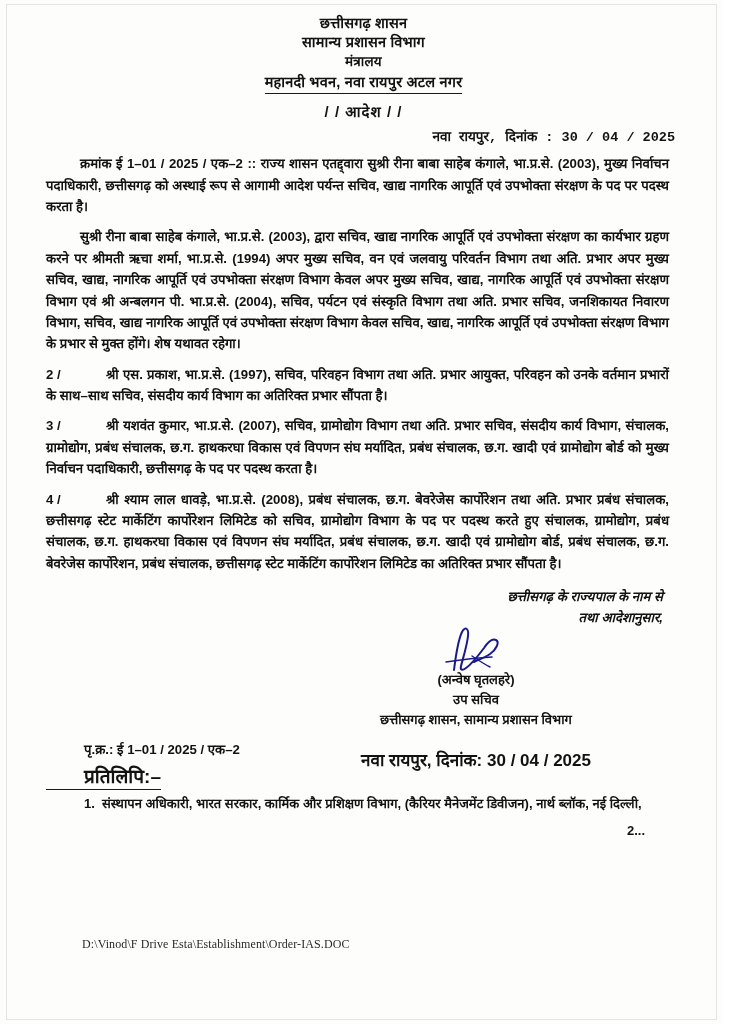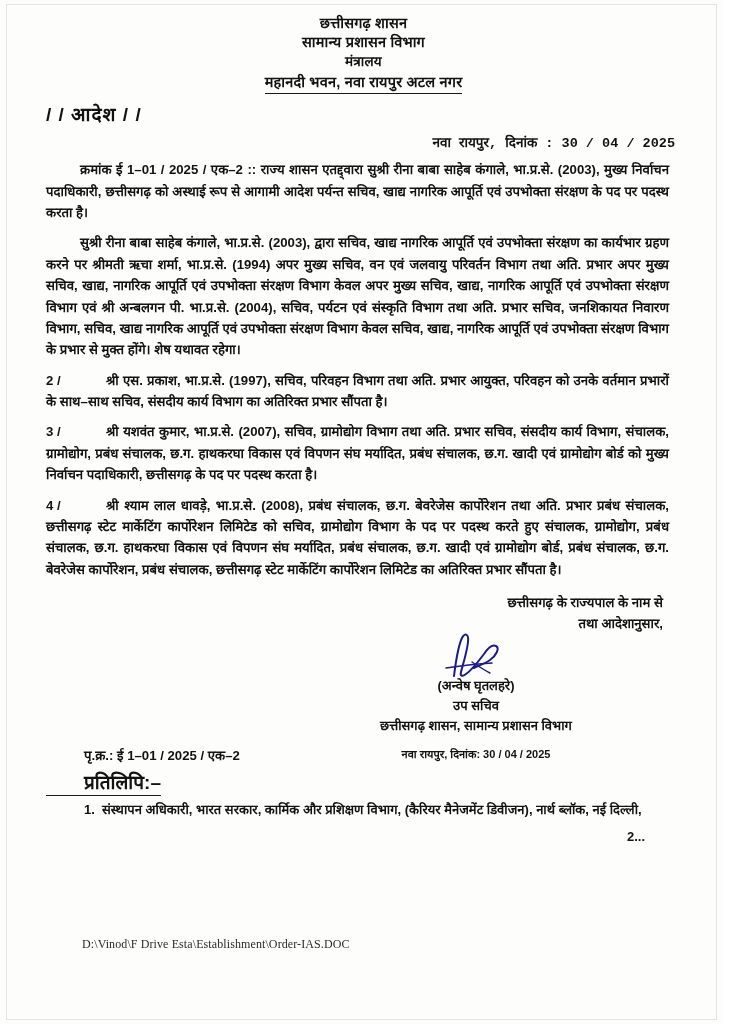--- a/index.html
+++ b/index.html
@@ -44,21 +44,22 @@
     font-weight: 700;
   }
   .h-line.under {
     display: inline-block;
     border-bottom: 1.4px solid #1a1a1a;
     padding-bottom: 1px;
     margin-top: 2px;
     font-size: 14.5px;
   }
   .order-word {
-    font-size: 19px;
+    text-align: center;
+    font-size: 15px;
     font-weight: 700;
     margin-top: 7px;
     letter-spacing: 1px;
   }
   .place-date {
     text-align: right;
     font-size: 13.5px;
     font-weight: 700;
     margin-top: 6px;
     padding-right: 6px;
@@ -86,20 +87,21 @@
     min-width: 26px;
     font-weight: 700;
   }
   .closing {
     margin-top: 12px;
     text-align: right;
     font-size: 13.2px;
     font-weight: 700;
     line-height: 1.6;
     padding-right: 18px;
+    font-style: italic;
   }
   .sign-area {
     margin-top: 2px;
     text-align: center;
     position: relative;
     height: 104px;
   }
   .sign-inner {
     position: absolute;
     right: 40px;
@@ -126,23 +128,23 @@
     font-size: 13px;
     font-weight: 700;
     margin-top: 2px;
   }
   .sign-dept {
     font-size: 13px;
     font-weight: 700;
     margin-top: 2px;
   }
   .sign-place {
-    font-size: 11px;
-    font-weight: 700;
-    margin-top: 12px;
+    font-size: 17px;
+    font-weight: 700;
+    margin-top: 20px;
   }
   .footer-block {
     margin-top: 6px;
   }
   .ref-line {
     font-size: 13.2px;
     font-weight: 700;
     padding-left: 38px;
   }
   .copy-head {

